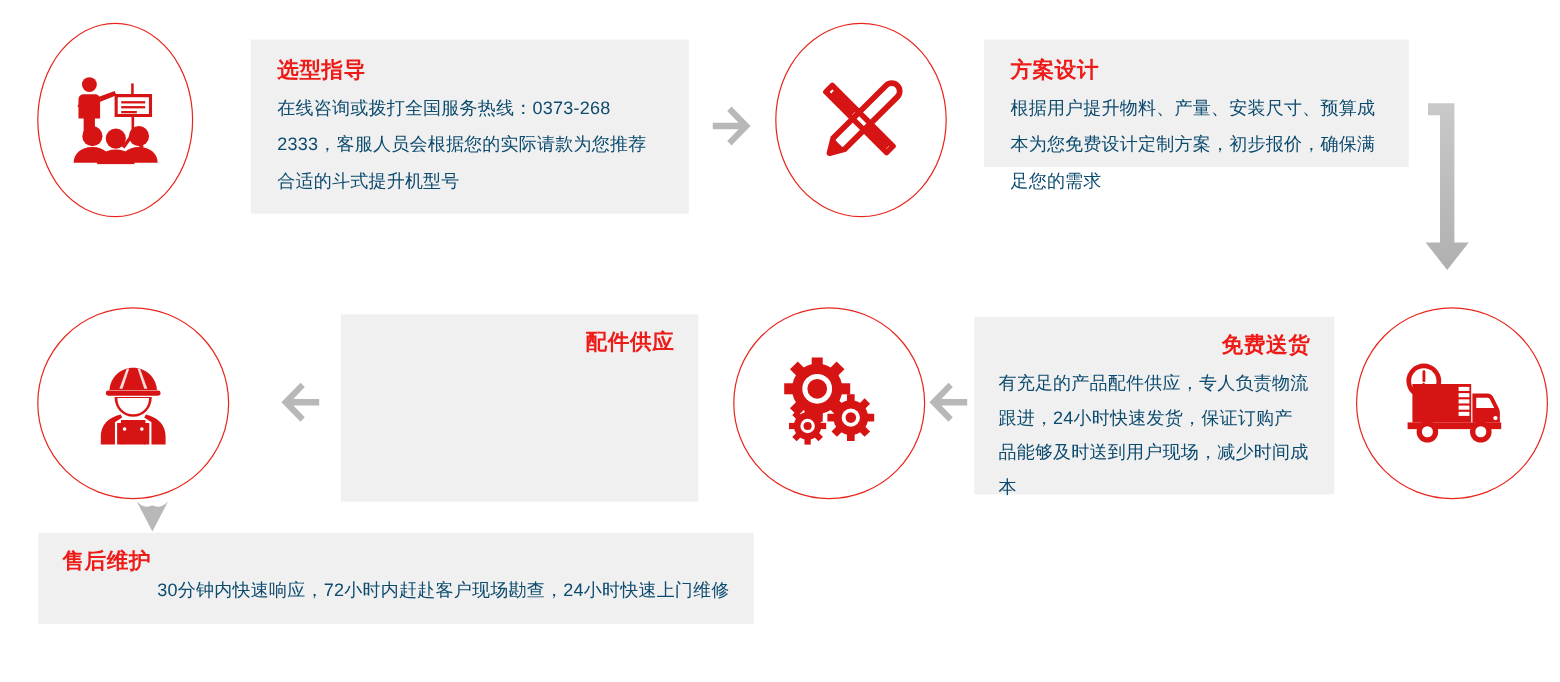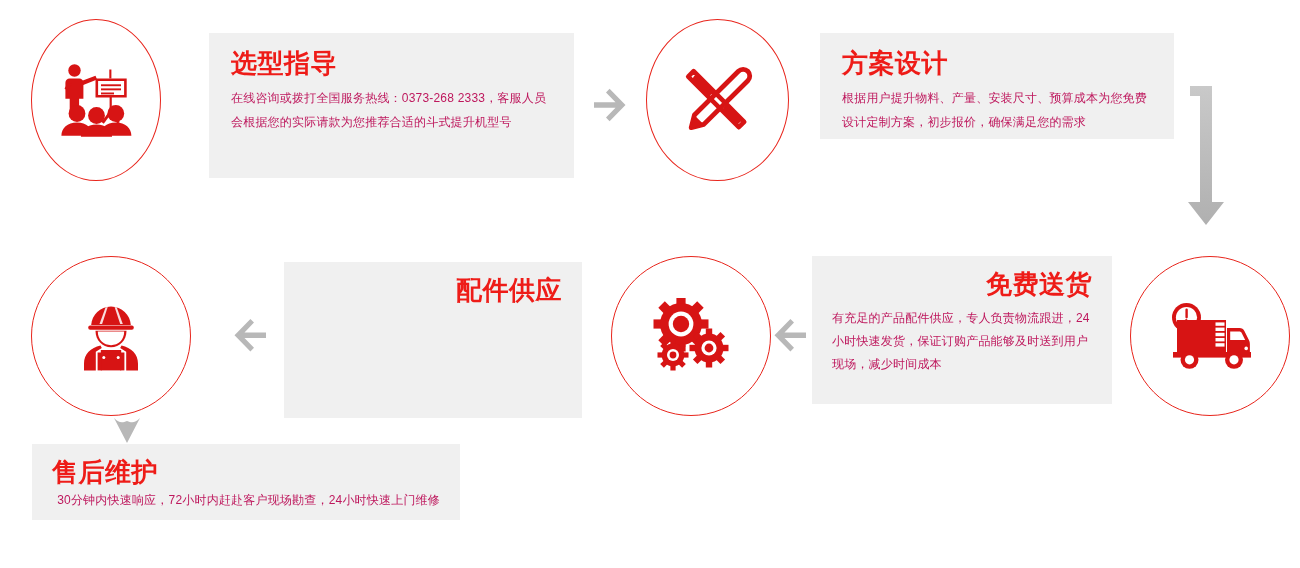--- a/index.html
+++ b/index.html
@@ -26,29 +26,29 @@
 
   
   .panel{
     position:absolute;
     background:#f0f0f0;
     box-sizing:border-box;
     padding:14px 22px 16px 22px;
   }
   .panel .ttl{
     color:#ee1c18;
-    font-size:26px;
+    font-size:18px;
     font-weight:700;
     line-height:1.25;
     margin:0 0 6px 0;
     letter-spacing:0.5px;
   }
   .panel .body{
-    color:#be185d;
-    font-size:12px;
+    color:#0c4a6e;
+    font-size:15px;
     line-height:2.05;
     margin:0;
     letter-spacing:0.2px;
   }
   .panel.right-title .ttl{text-align:right;}
   .panel.compact{padding:12px 20px 14px 20px;}
   .panel.compact .body{line-height:1.95;}
 
   
   .arrow{position:absolute;}
@@ -228,21 +228,21 @@
       </svg>
     </span>
   </div>
 
   <div class="arrow" style="left:764px;top:312px;width:48px;height:48px;">
     <svg width="48" height="48" viewBox="0 0 48 48" aria-hidden="true">
       <path d="M42 20.5 H20.5 L30 10.6 L26.4 7 L10.5 23.2 L26.4 39.4 L30 35.8 l-9.5-9.9 H42z" fill="#b8b8b8"></path>
     </svg>
   </div>
 
-  <div class="panel right-title compact" style="left:812px;top:256px;width:300px;height:148px;">
+  <div class="panel right-title compact" style="left:812px;top:264px;width:300px;height:148px;">
     <p class="ttl">免费送货</p>
     <p class="body">有充足的产品配件供应，专人负责物流跟进，24小时快速发货，保证订购产品能够及时送到用户现场，减少时间成本</p>
   </div>
 
   <div class="circle" style="left:1130px;top:256px;width:160px;height:160px;">
     <span>
       <svg width="86" height="70" viewBox="0 0 86 70" fill="#d71414" aria-hidden="true">
 
         <circle cx="19.5" cy="16.5" r="14.5"></circle>
         <circle cx="19.5" cy="16.5" r="10.6" fill="#ffffff"></circle>
@@ -270,18 +270,18 @@
       </svg>
     </span>
   </div>
 
   <div class="arrow" style="left:110px;top:414px;width:34px;height:32px;">
     <svg width="34" height="32" viewBox="0 0 34 32" aria-hidden="true">
       <path d="M4 4 C9 9 12 9 17 7 C22 9 25 9 30 4 L17 29 Z" fill="#b8b8b8"></path>
     </svg>
   </div>
 
-  <div class="panel panel-bottom" style="left:32px;top:444px;width:428px;height:76px;padding:12px 20px 14px 20px;">
+  <div class="panel panel-bottom" style="left:32px;top:444px;width:596px;height:76px;padding:12px 20px 14px 20px;">
     <p class="ttl">售后维护</p>
     <p class="body">30分钟内快速响应，72小时内赶赴客户现场勘查，24小时快速上门维修</p>
   </div>
 
 </div>
 
 </body></html>

